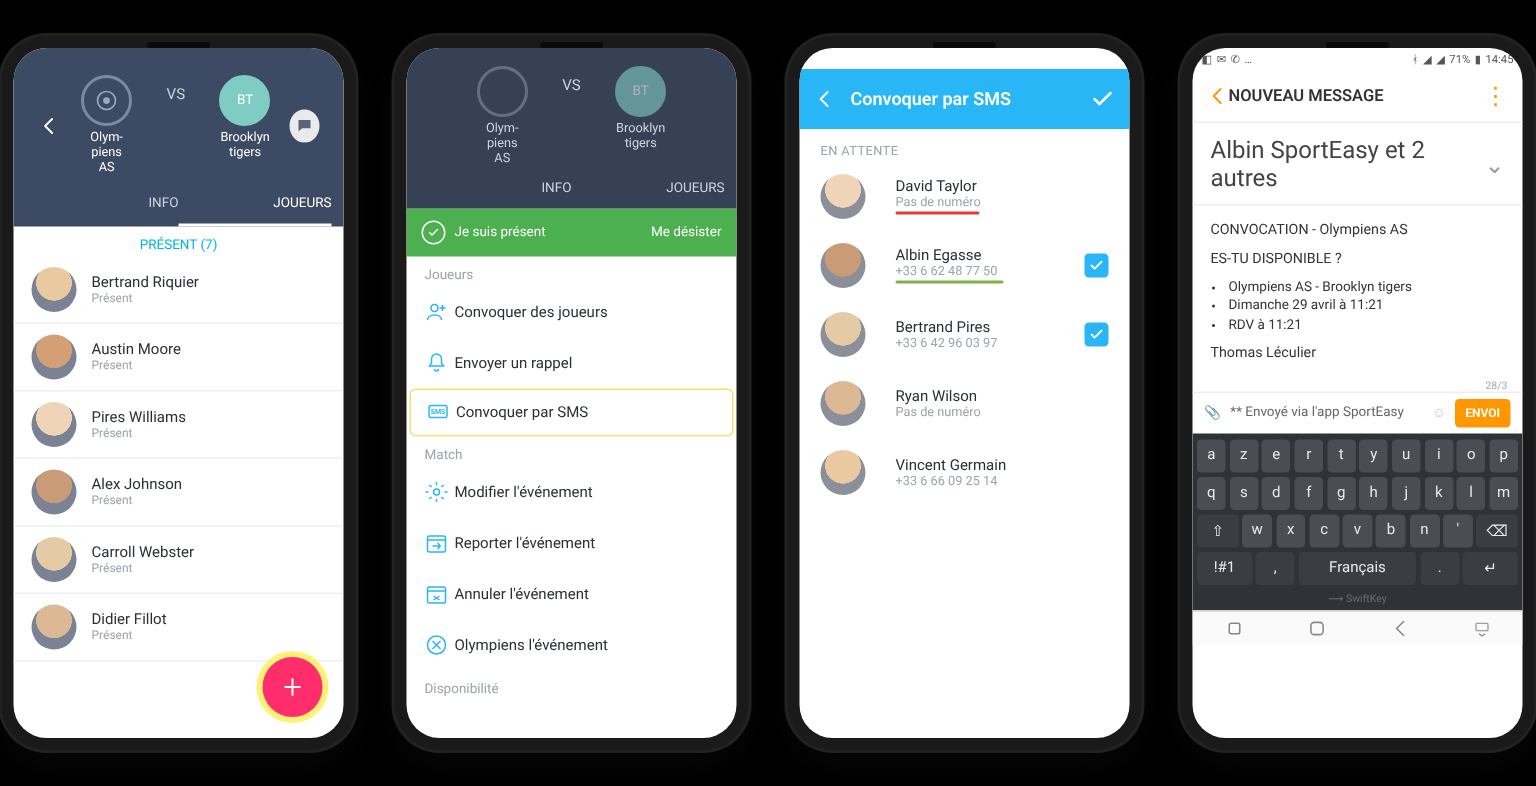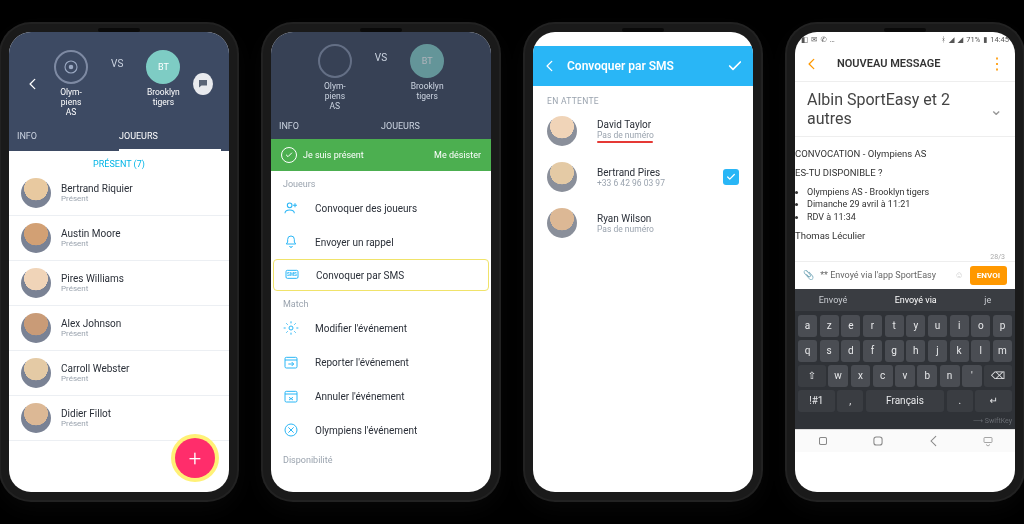--- a/index.html
+++ b/index.html
@@ -21,21 +21,21 @@
   }
   html,body{margin:0;padding:0;background:var(--bg);font-family:-apple-system,BlinkMacSystemFont,"Segoe UI",Roboto,Arial,sans-serif;overflow:hidden}
   .stage{width:1024px;height:524px;position:relative;background:var(--bg);display:flex;align-items:center;justify-content:center;gap:26px}
   .phone{width:220px;height:460px;background:var(--phone-dark);border-radius:30px;padding:8px;box-shadow:0 0 0 2px #222,0 8px 24px rgba(255,255,255,.03);position:relative;flex:0 0 auto}
   .screen{width:100%;height:100%;background:var(--screen);border-radius:22px;overflow:hidden;display:flex;flex-direction:column;font-size:10px;color:#222;position:relative}
   .speaker{position:absolute;top:4px;left:50%;transform:translateX(-50%);width:42px;height:4px;border-radius:3px;background:#0a0a0a;z-index:2}
 
   
   .hdr1{background:var(--header);color:#fff;padding:14px 8px 0 8px}
   .tabs{display:flex;margin-top:10px;font-size:9px}
-  .tab{flex:1;text-align:left;padding-bottom:8px;color:#cbd3e0}
+  .tab{flex:1;text-align:right;padding-bottom:8px;color:#cbd3e0}
   .tab.active{color:#fff;border-bottom:2px solid #fff}
   .teamrow{display:flex;align-items:flex-start;justify-content:center;gap:10px}
   .team{display:flex;flex-direction:column;align-items:center;width:60px}
   .teamcircle{width:30px;height:30px;border-radius:50%;border:2px solid #7e8aa3;display:flex;align-items:center;justify-content:center;font-size:9px;color:#fff;margin-bottom:4px}
   .teamcircle.bt{background:#7eccc4;border-color:#7eccc4;color:#fff}
   .teamname{font-size:8.5px;text-align:center;line-height:1.15}
   .vs{color:#cbd3e0;font-size:10px;margin-top:8px}
   .chat-bubble{width:22px;height:22px;border-radius:50%;background:#e8eaee;display:flex;align-items:center;justify-content:center;margin-left:auto}
   .heading-row{display:flex;align-items:center;padding:4px 8px}
   .back-arrow{width:18px;height:18px;display:flex;align-items:center;justify-content:center;color:#fff}
@@ -45,45 +45,45 @@
   .avatar{width:30px;height:30px;border-radius:50%;background:linear-gradient(135deg,#d7dbe2,#aeb6c2);margin-right:10px;flex:0 0 auto;background-size:cover;background-position:center}
   .pname{font-size:10px;color:#2a2f38}
   .psub{font-size:8px;color:var(--muted)}
   .fab{position:absolute;right:14px;bottom:14px;width:40px;height:40px;border-radius:50%;background:var(--pink);box-shadow:0 0 0 4px var(--yellow-ring);display:flex;align-items:center;justify-content:center;color:#fff;font-size:22px;font-weight:300}
 
   
   .hdr2{background:var(--header-dark);color:#cbd3e0;padding:12px 8px 0 8px;opacity:.96}
   .attendance{background:var(--green);color:#fff;display:flex;align-items:center;font-size:9px;padding:8px 10px;gap:6px}
   .attendance .chk{width:14px;height:14px;border:1.5px solid #fff;border-radius:50%;display:flex;align-items:center;justify-content:center}
   .menusection{font-size:9px;color:var(--muted);padding:8px 12px 2px 12px}
-  .menurow{display:flex;align-items:center;padding:9px 12px;gap:16px;font-size:10px;color:#2a2f38}
+  .menurow{display:flex;align-items:center;padding:9px 12px;gap:4px;font-size:10px;color:#2a2f38}
   .menurow .ico{width:16px;height:16px;display:flex;align-items:center;justify-content:center;color:var(--accent-sky)}
   .menurow.selected{border:1.5px solid #f0e36a;border-radius:4px;padding:7px 10px;margin:0 2px}
 
   
   .hdr3{background:var(--accent-sky);color:#fff;display:flex;align-items:center;padding:12px 10px;font-size:12px;gap:10px}
   .hdr3 .title{flex:1;font-weight:600}
   .section3{font-size:8.5px;color:var(--muted);padding:10px 14px 2px 14px;letter-spacing:.3px}
   .crow{display:flex;align-items:center;padding:8px 14px;gap:10px}
   .cinfo .nm{font-size:10px;color:#2a2f38}
   .cinfo .ph{font-size:8.5px;color:var(--muted)}
   .checkbox{width:16px;height:16px;border-radius:3px;margin-left:auto;display:flex;align-items:center;justify-content:center}
   .checkbox.on{background:var(--accent-sky);color:#fff}
   .underline{height:2px;border-radius:2px;margin-top:1px}
   .ul-red{width:56px;background:#e53935}
   .ul-green{width:72px;background:#7cb342}
 
   
   .android-status{display:flex;align-items:center;padding:3px 6px 2px 6px;font-size:7.5px;color:#555;gap:3px}
   .android-status .right{margin-left:auto;display:flex;gap:3px;align-items:center}
-  .hdr4{display:flex;align-items:center;padding:8px 10px;border-bottom:1px solid #eee;gap:18px}
+  .hdr4{display:flex;align-items:center;padding:8px 10px;border-bottom:1px solid #eee;gap:0}
   .hdr4 .title{font-size:11px;font-weight:600;color:#333;flex:1}
   .recipients{padding:8px 12px;border-bottom:1px solid #eee;font-size:16px;color:#444;display:flex;align-items:center}
   .recipients .caret{margin-left:auto;color:#999}
-  .msgbody{padding:10px 0;font-size:9.5px;color:#333;line-height:1.4}
+  .msgbody{padding:10px 12px;font-size:9.5px;color:#333;line-height:1.4}
   .msgbody .ttl{font-weight:400;margin-bottom:6px}
   .msgbody ul{margin:2px 0 6px 0;padding-left:12px}
   .msgbody li{font-size:9px}
   .inputrow{display:flex;align-items:center;padding:4px 8px;gap:6px;font-size:9px;color:#666;border-top:1px solid #eee}
   .inputrow .field{flex:1}
   .sendbtn{background:var(--orange);color:#fff;font-size:8px;font-weight:700;padding:5px 7px;border-radius:3px}
   .counter{font-size:7px;color:#aaa;text-align:right;padding:0 10px}
   .predict{background:#3a3d42;color:#c9ccd1;display:flex;justify-content:space-around;padding:6px 0;font-size:9px}
   .predict .center{color:#fff}
   .keyboard{background:var(--kbd);padding:4px 3px 2px 3px}
@@ -318,36 +318,57 @@
           <div class="crow">
             <div class="avatar" style="background:radial-gradient(circle at 50% 35%,#f0d4b8 0 48%,#8a8f9a 49% 100%)"></div>
   <div class="cinfo">
               <div class="nm">David Taylor</div>
   <div class="ph">Pas de numéro</div>
               <div class="underline ul-red"></div>
             </div>
             <div class="checkbox"></div>
           </div>
           <div class="crow">
+            <div class="avatar" style="background:radial-gradient(circle at 50% 35%,#c99b77 0 48%,#8a8f9a 49% 100%)"></div>
+  <div class="cinfo">
+              <div class="nm">Albin Egasse</div>
+  <div class="ph">+33 6 62 48 77 50</div>
+              <div class="underline ul-green"></div>
+            </div>
+            <div class="checkbox on">
+              <svg width="10" height="10" viewBox="0 0 24 24">
+                <path d="M4 12l5 5L20 6" stroke="#fff" stroke-width="3" fill="none" stroke-linecap="round" stroke-linejoin="round"></path>
+              </svg>
+            </div>
+          </div>
+          <div class="crow">
             <div class="avatar" style="background:radial-gradient(circle at 50% 35%,#e4caa5 0 48%,#8a8f9a 49% 100%)"></div>
   <div class="cinfo">
               <div class="nm">Bertrand Pires</div>
   <div class="ph">+33 6 42 96 03 97</div>
             </div>
             <div class="checkbox on">
               <svg width="10" height="10" viewBox="0 0 24 24">
                 <path d="M4 12l5 5L20 6" stroke="#fff" stroke-width="3" fill="none" stroke-linecap="round" stroke-linejoin="round"></path>
               </svg>
             </div>
           </div>
           <div class="crow">
             <div class="avatar" style="background:radial-gradient(circle at 50% 35%,#dcb895 0 48%,#8a8f9a 49% 100%)"></div>
   <div class="cinfo">
               <div class="nm">Ryan Wilson</div>
   <div class="ph">Pas de numéro</div>
+            </div>
+            <div class="checkbox"></div>
+          </div>
+          <div class="crow">
+            <div class="avatar" style="background:radial-gradient(circle at 50% 35%,#e8c9a0 0 48%,#8a8f9a 49% 100%)"></div>
+  <div class="cinfo">
+              <div class="nm">Vincent Germain</div>
+  <div class="ph">+33 6 66 09 25 14</div>
             </div>
             <div class="checkbox"></div>
           </div>
         </div>
   </div>
 </div>
 
 <div class="phone">
   <div class="speaker"></div>
   <div class="screen">
@@ -377,35 +398,30 @@
     <div class="recipients">
       <span>Albin SportEasy et 2 autres</span>
       <span class="caret">⌄</span>
     </div>
     <div class="msgbody">
       <div class="ttl">CONVOCATION - Olympiens AS</div>
       <div class="ttl">ES-TU DISPONIBLE ?</div>
       <ul id="bullets">
             <li>Olympiens AS - Brooklyn tigers</li>
             <li>Dimanche 29 avril à 11:21</li>
-            <li>RDV à 11:34</li>
+            <li>RDV à 11:21</li>
           </ul>
       <div>Thomas Léculier</div>
     </div>
     <div class="counter">28/3</div>
     <div class="inputrow">
       <span style="color:#999">📎</span>
       <span class="field">** Envoyé via l'app SportEasy</span>
       <span style="color:#ccc">☺</span>
       <div class="sendbtn">ENVOI</div>
-    </div>
-    <div class="predict">
-      <span>Envoyé</span>
-      <span class="center">Envoyé via</span>
-      <span>je</span>
     </div>
     <div class="keyboard" id="keyboard">
           <div class="krow">
             <div class="key">a</div>
             <div class="key">z</div>
             <div class="key">e</div>
             <div class="key">r</div>
             <div class="key">t</div>
             <div class="key">y</div>
             <div class="key">u</div>
@@ -436,21 +452,21 @@
             <div class="key">'</div>
             <div class="key wide dark">⌫</div>
           </div>
           <div class="krow">
             <div class="key wide dark">!#1</div>
             <div class="key dark">,</div>
             <div class="key xwide dark">Français</div>
             <div class="key dark">.</div>
             <div class="key wide dark">↵</div>
           </div>
-          <div style="text-align: right; color: rgb(106, 109, 115); font-size: 7px; padding: 2px 0px;">⟶ SwiftKey</div>
+          <div style="text-align: center; color: rgb(106, 109, 115); font-size: 7px; padding: 2px 0px;">⟶ SwiftKey</div>
         </div>
     <div class="navbar4">
       <svg class="navbtn" viewBox="0 0 24 24">
             <rect x="6" y="6" width="12" height="12" rx="2" stroke="#888" stroke-width="1.8" fill="none"></rect>
           </svg>
       <svg class="navbtn" viewBox="0 0 24 24">
             <rect x="5" y="5" width="14" height="14" rx="4" stroke="#888" stroke-width="1.8" fill="none"></rect>
           </svg>
       <svg class="navbtn" viewBox="0 0 24 24">
             <path d="M15 4l-8 8 8 8" stroke="#888" stroke-width="1.8" fill="none" stroke-linecap="round"></path>

